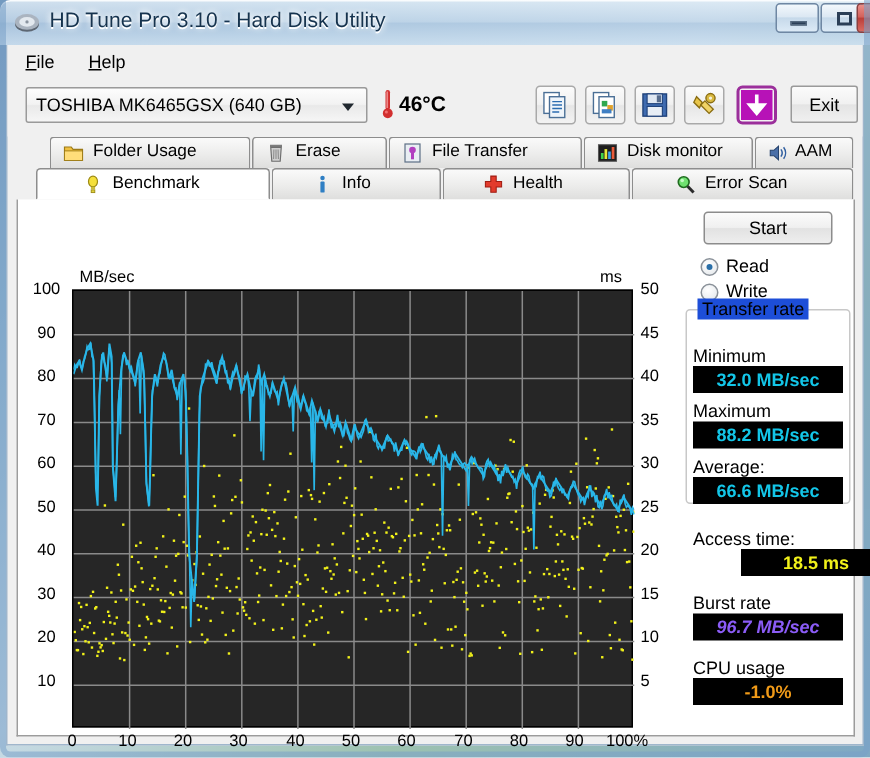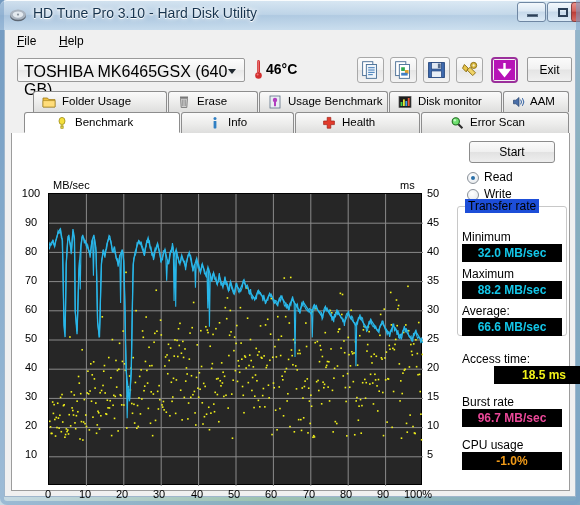--- a/index.html
+++ b/index.html
@@ -89,21 +89,21 @@
   
   #toolbar{
     position:absolute;left:0;top:21px;width:100%;height:40px;
     background:#f0f0f0;
   }
   #drive-combo{
     position:absolute;left:12px;top:7px;width:228px;height:24px;
     box-sizing:border-box;
     border:1px solid #9a9a9a;border-radius:2px;
     background:linear-gradient(to bottom,#fdfdfd,#f2f2f2 48%,#e9e9e9 52%,#f6f6f6);
-    font-size:16px;color:#000;
+    font-size:12px;color:#000;
     padding:4px 0 0 6px;
     cursor:default;
   }
   #combo-arrow{
     position:absolute;right:8px;top:10px;width:0;height:0;
     border-left:4px solid transparent;border-right:4px solid transparent;
     border-top:5px solid #20282f;
   }
   #temp-wrap{
     position:absolute;left:250px;top:8px;height:22px;
@@ -222,21 +222,21 @@
   .fieldlabel{position:absolute;left:31px;font-size:12px;color:#000;}
   .lcd{
     position:absolute;left:31px;width:100px;height:18px;
     background:#000;
     font-family:"Liberation Sans",sans-serif;
     font-size:12px;font-weight:bold;
     text-align:center;line-height:18px;
   }
   .lcd.cyan{color:#13c6e8;}
   .lcd.yellow{color:#f2f21a;margin-left:32px;}
-  .lcd.white{color:#ec4899;}
+  .lcd.white{color:#8b5cf6;font-style:italic;}
   .lcd.orange{color:#f09a18;}
   #lbl-min{top:97px;}   #lcd-min{top:111px;}
   #lbl-max{top:134px;}  #lcd-max{top:148px;}
   #lbl-avg{top:171px;}  #lcd-avg{top:185px;}
   #lbl-access{top:219px;} #lcd-access{top:233px;}
   #lbl-burst{top:262px;}  #lcd-burst{top:276px;}
   #lbl-cpu{top:305px;}    #lcd-cpu{top:319px;}
 </style>
 </head>
 <body>
@@ -353,21 +353,21 @@
             </g>
         </svg>
         <span class="tlabel" style="left:28px">Erase</span>
       </div>
       <div class="tab" id="tab-filebench">
         <svg class="ticon" viewBox="0 0 14 14">
           <rect x="2" y="1" width="10" height="12" fill="#e9eef3" stroke="#5d6f85" stroke-width="0.8"></rect>
           <circle cx="7" cy="5" r="2.2" fill="#b23fc0"></circle>
           <rect x="6" y="6.8" width="2" height="4.4" fill="#b23fc0"></rect>
         </svg>
-        <span class="tlabel" style="left:28px">Usage Benchmark</span>
+        <span class="tlabel" style="left:28px">File Transfer</span>
       </div>
       <div class="tab" id="tab-diskmon">
         <svg class="ticon" viewBox="0 0 14 14">
           <rect x="1" y="1.5" width="12" height="11" fill="#1d1d1d" stroke="#555" stroke-width="0.7"></rect>
           <rect x="2.6" y="7" width="1.8" height="4" fill="#3fd24a"></rect>
           <rect x="5" y="4.4" width="1.8" height="6.6" fill="#e8e83a"></rect>
           <rect x="7.4" y="6" width="1.8" height="5" fill="#3fa0e8"></rect>
           <rect x="9.8" y="3" width="1.8" height="8" fill="#e85a3a"></rect>
         </svg>
         <span class="tlabel" style="left:28px">Disk monitor</span>

